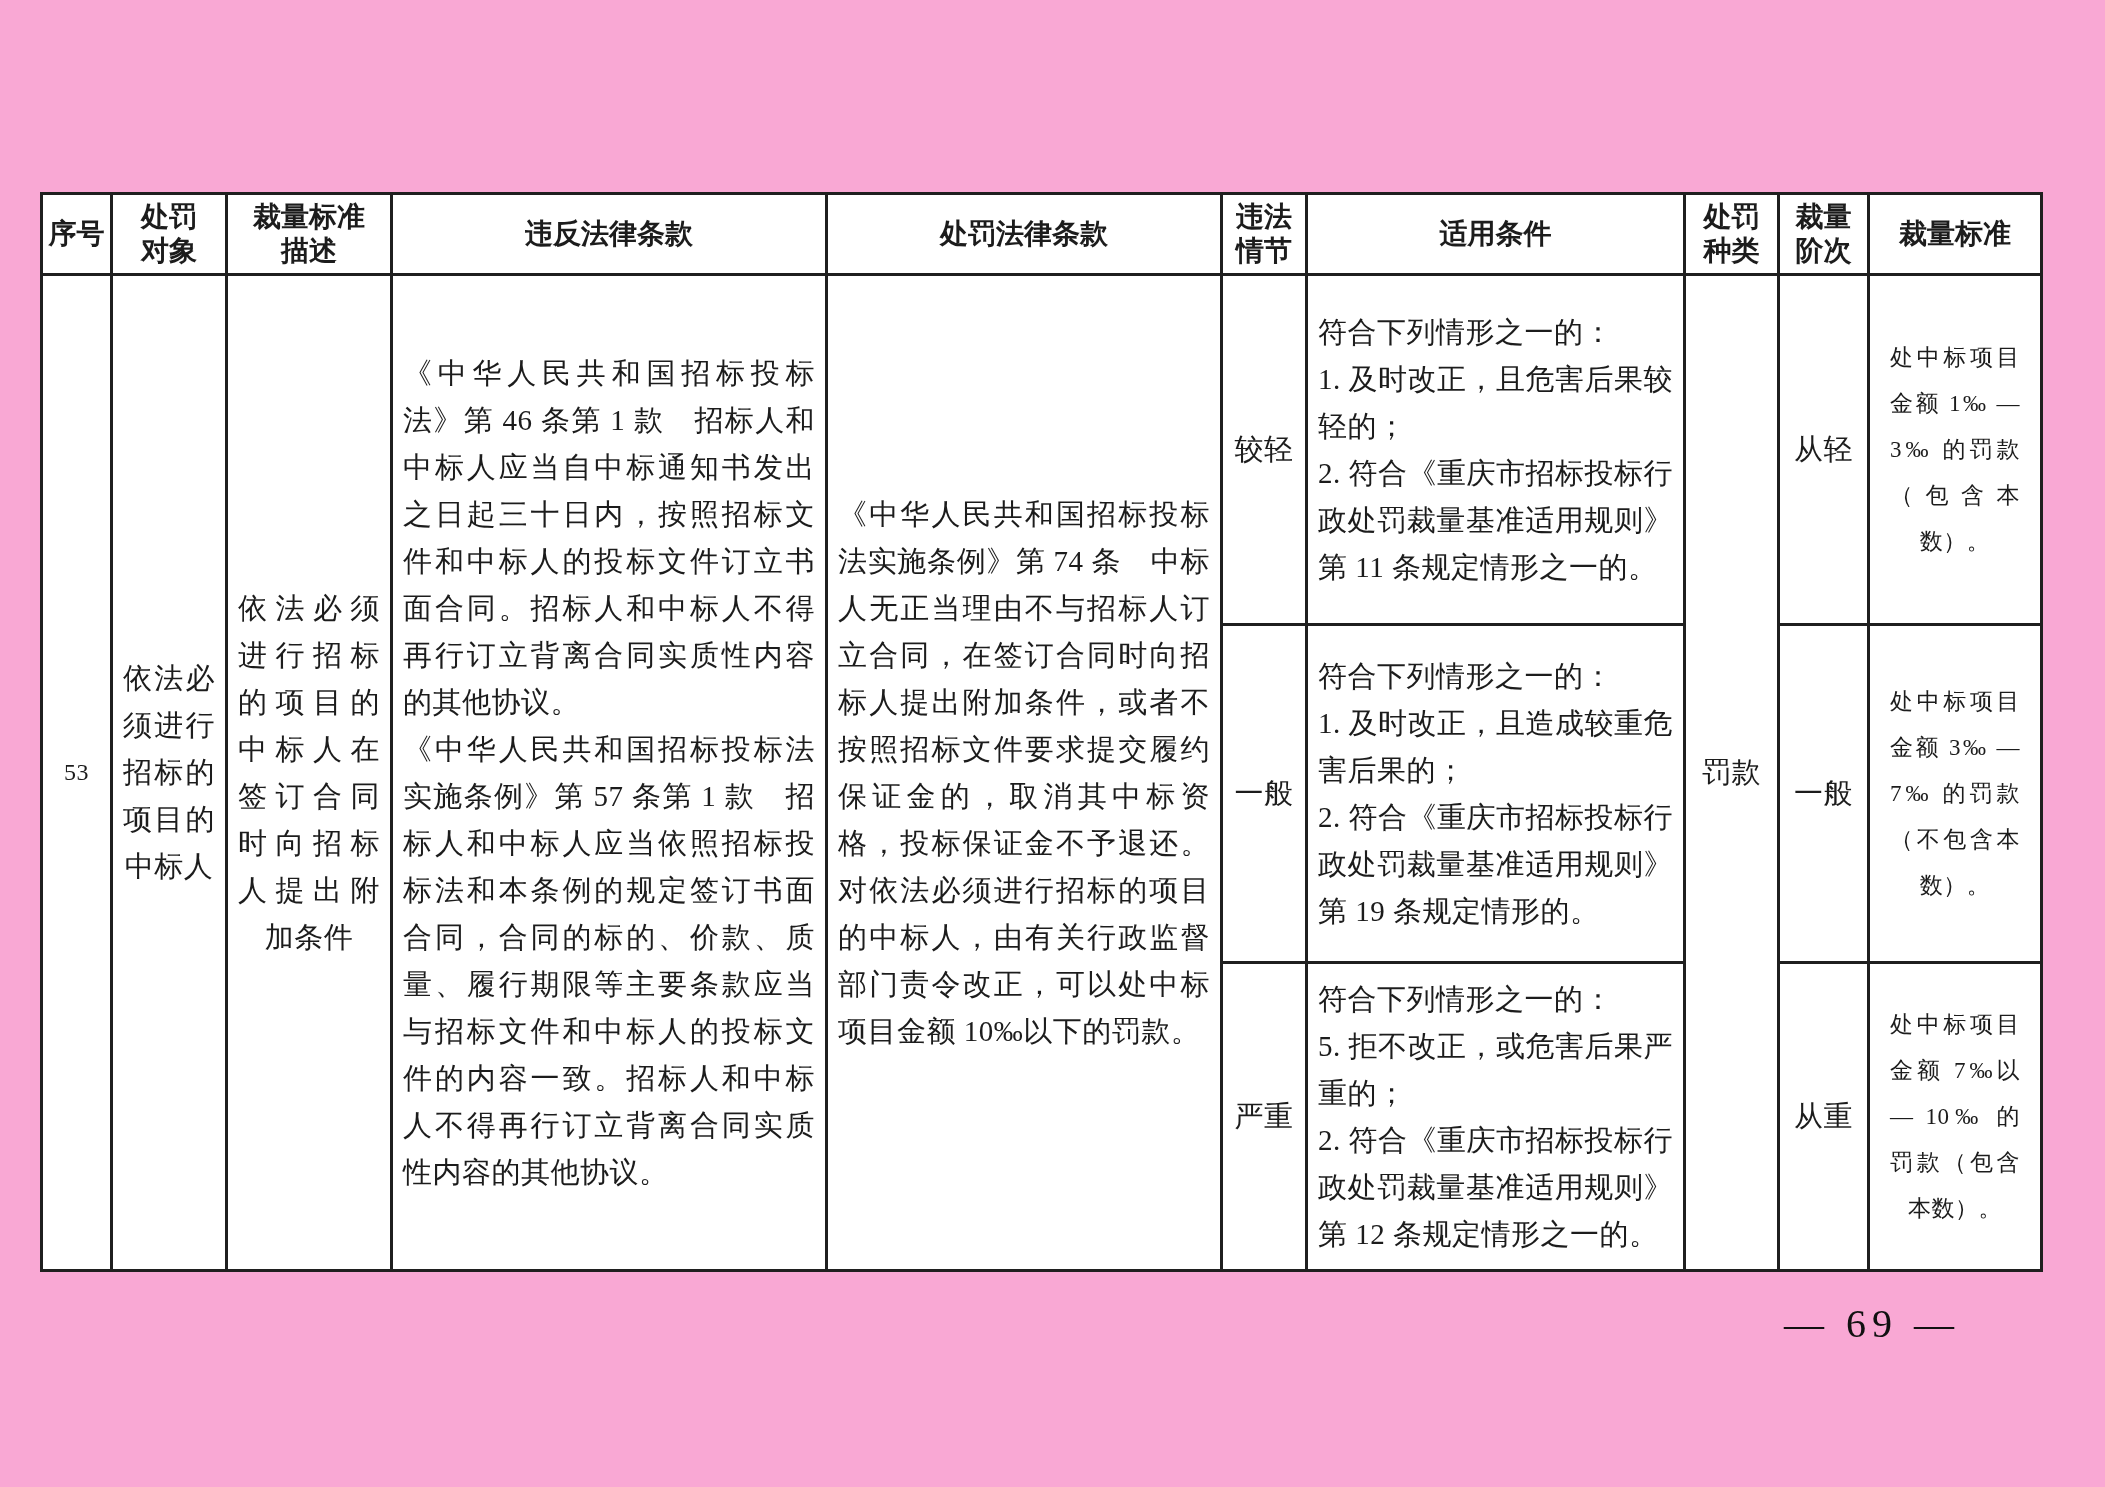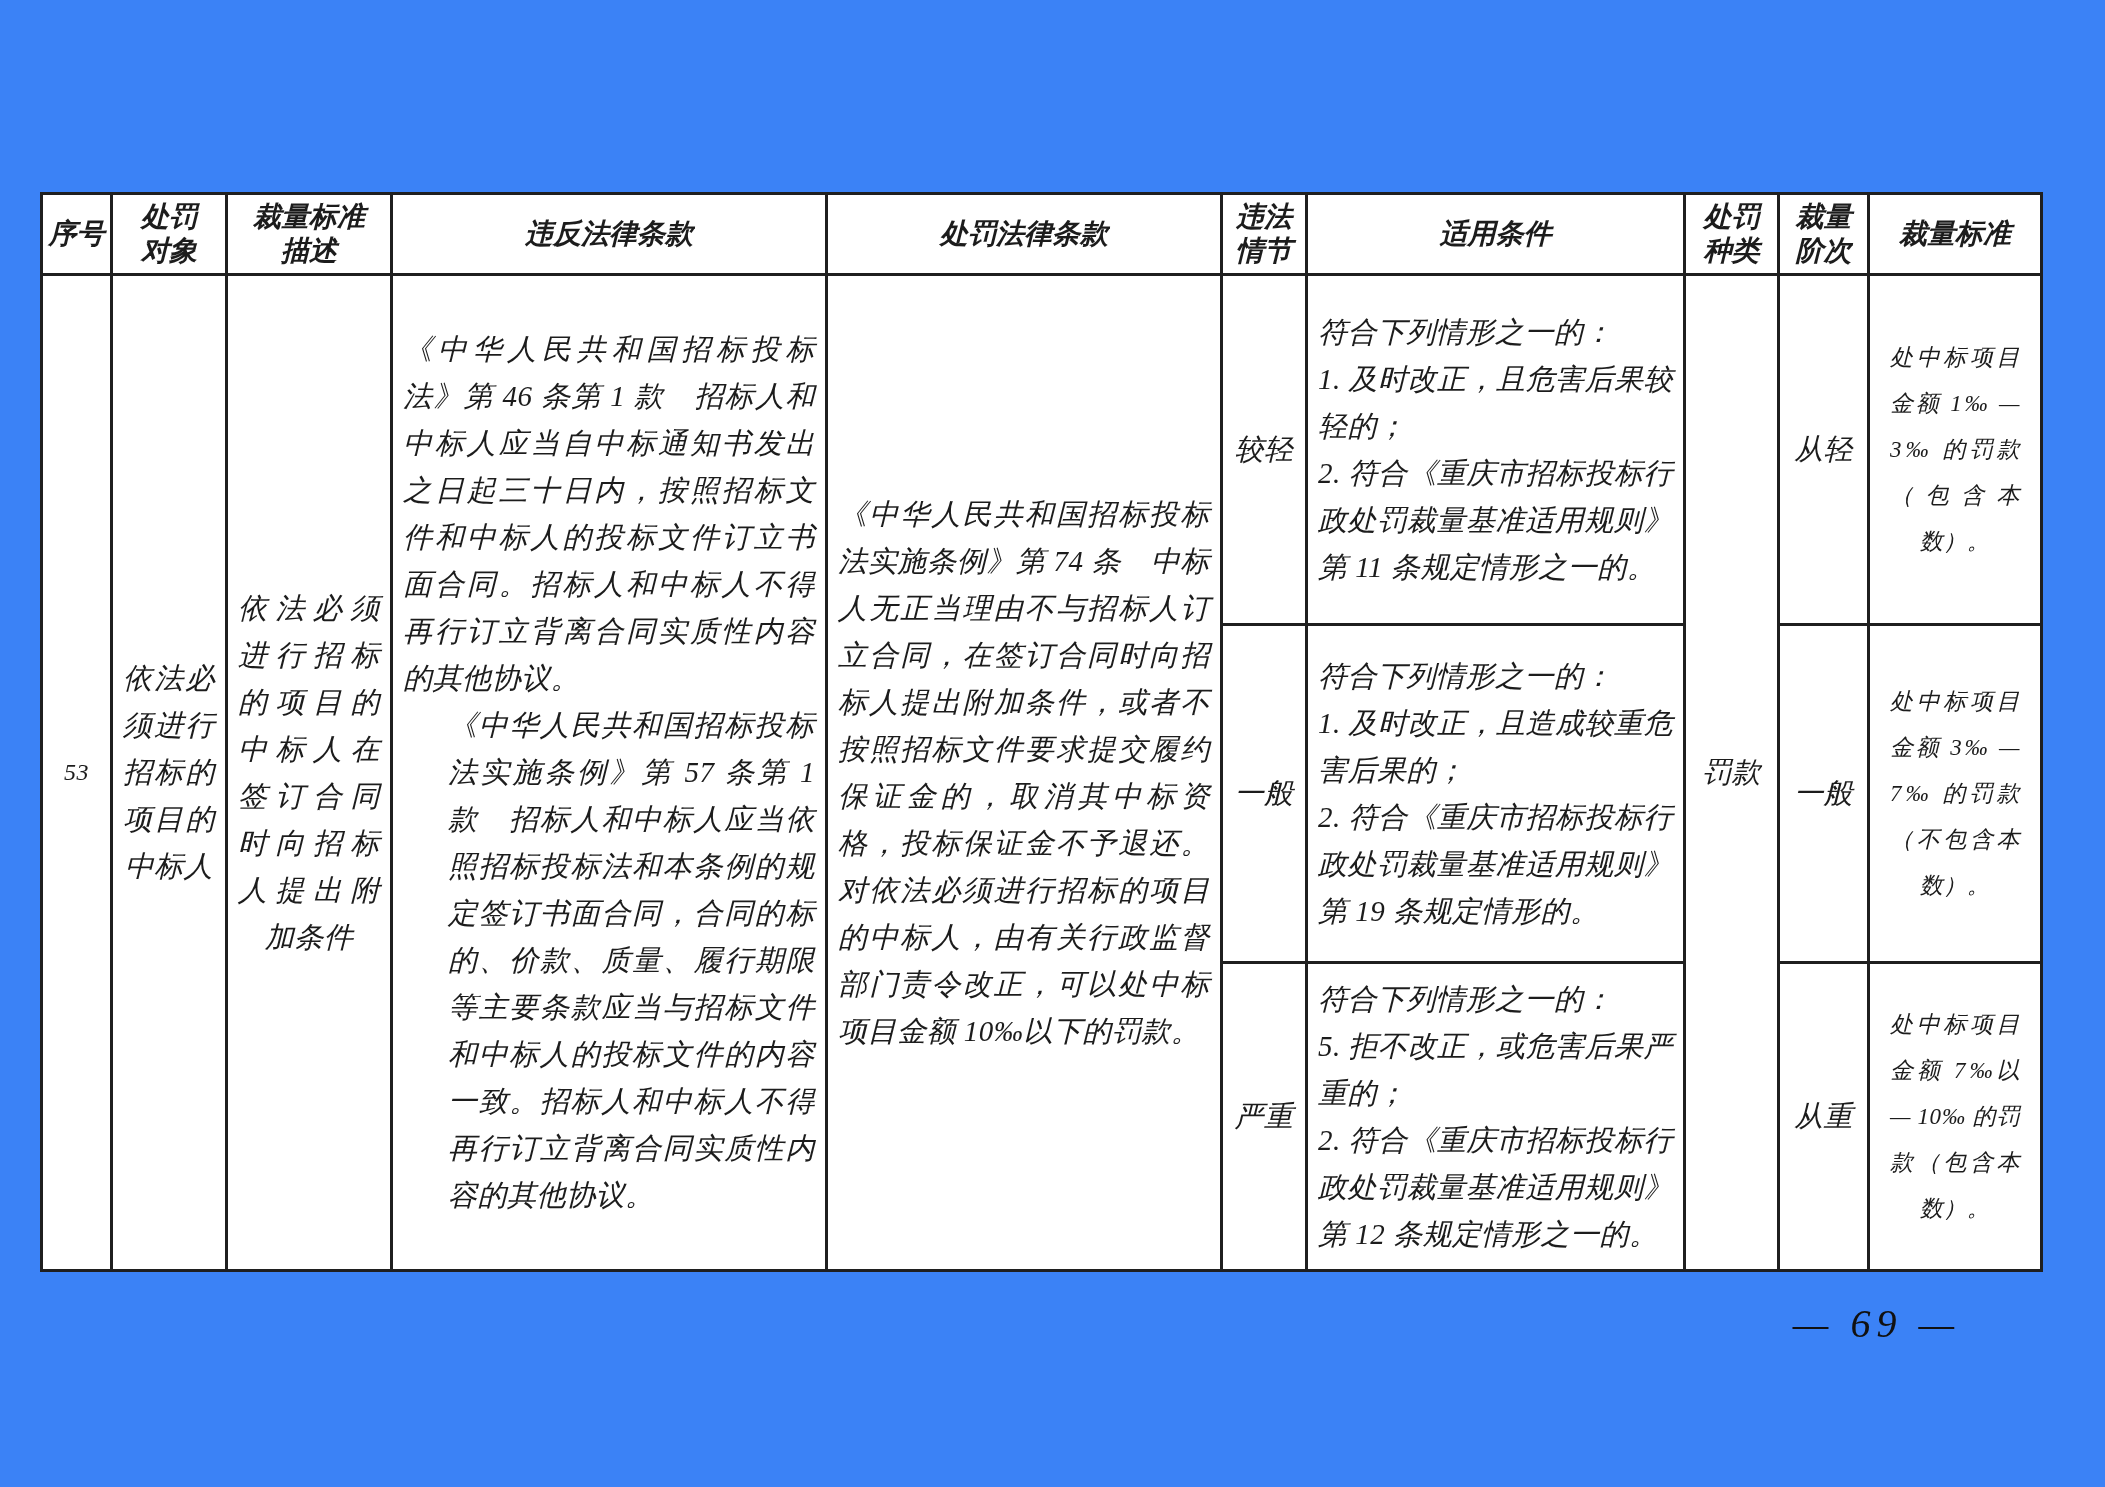--- a/index.html
+++ b/index.html
@@ -1,41 +1,41 @@
 <!DOCTYPE html>
 <html><head>
 <meta charset="utf-8">
 <style>
   html,body{margin:0;padding:0;}
   body{
     width:2105px;height:1487px;position:relative;
     background:#ffffff;color:#1c1c1c;
     font-family:"Liberation Serif","DejaVu Serif",serif;
   }
-  .page{position:absolute;inset:0;background:#3b82f6;font-style:italic;}
+  .page{position:absolute;inset:0;background:#f9a8d4;}
   table.penalty{
     position:absolute;left:40px;top:192px;
     width:2000px;border-collapse:collapse;table-layout:fixed;
     background:#fff;
   }
   table.penalty, table.penalty th, table.penalty td{
     border:3px solid #1f1f1f;
   }
   th{
     font-family:"Liberation Sans","DejaVu Sans",sans-serif;
     font-weight:600;font-size:28px;line-height:34px;
     text-align:center;vertical-align:middle;padding:4px 2px;height:70px;
   }
   td{
     vertical-align:middle;font-size:29px;line-height:47px;
     padding:6px 10px;letter-spacing:0.5px;
   }
   .c{text-align:center;}
   .para{text-align:justify;text-align-last:left;}
-  .para + .para{margin-top:0;margin-left:45px;}
+  .para + .para{margin-top:0;}
   .block-center{text-align:justify;text-align-last:center;}
   td.serial{font-size:24px;}
   td.standard{font-size:23px;line-height:46px;padding:6px 20px;}
   .standard .block-center{text-align:justify;text-align-last:center;}
   .cond div{text-align:justify;text-align-last:left;}
   .r1{height:350px;} .r2{height:338px;} .r3{height:308px;}
   .pageno{
     position:absolute;left:1700px;top:1300px;width:260px;
     font-size:40px;letter-spacing:6px;text-align:right;color:#111;
   }

